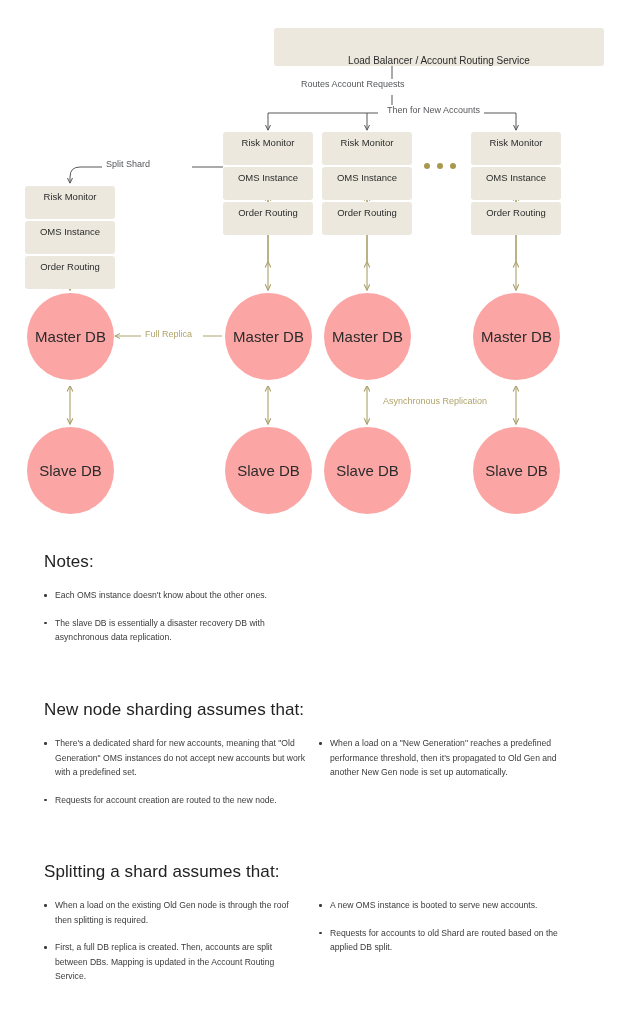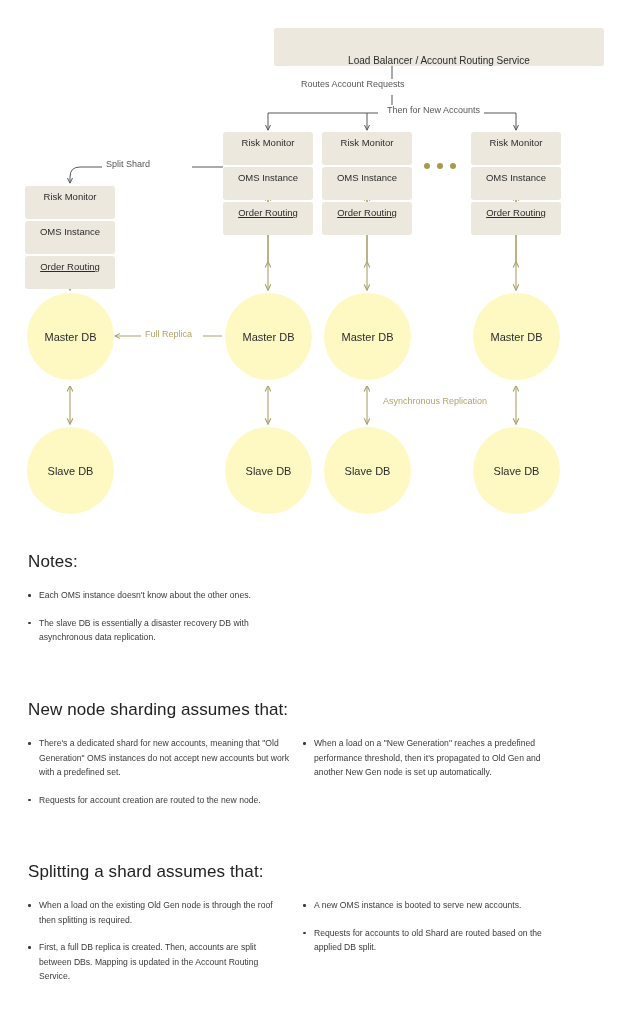--- a/index.html
+++ b/index.html
@@ -34,45 +34,45 @@
     height: 33px;
     line-height: 22px;
     background: #ece8dd;
     border-radius: 3px;
     text-align: center;
     font-size: 9.5px;
     color: #2b2b2b;
     margin-bottom: 2px;
     white-space: nowrap;
   }
-  .node-row:last-child { margin-bottom: 13px; text-decoration: underline; }
+  .node-row:last-child { margin-bottom: 13px; }
 
   .lb-box {
     position: absolute;
     left: 230px; top: 28px;
     width: 330px; height: 38px;
     background: #ece8dd;
     border-radius: 3px;
     display: flex;
     align-items: flex-end;
     justify-content: center;
     font-size: 10px;
     color: #2b2b2b;
     margin-left: 44px;
   }
 
   .db-circle {
     position: absolute;
     width: 87px; height: 87px;
     border-radius: 50%;
-    background: #fef9c3;
+    background: #fca5a5;
     display: flex;
     align-items: center;
     justify-content: center;
-    font-size: 11px;
+    font-size: 15px;
     color: #2b2b2b;
   }
 
   .edge-label {
     position: absolute;
     font-size: 9px;
     color: #55575a;
     background: #ffffff;
     padding: 0 4px;
     white-space: nowrap;
@@ -88,21 +88,21 @@
   .dots i {
     display: block;
     width: 6px; height: 6px;
     border-radius: 50%;
     background: #a8994e;
   }
 
   
   .section {
     position: absolute;
-    left: 0;
+    left: 16px;
     width: 600px;
   }
   .section h2 {
     margin: 0 0 16px 28px;
     font-size: 17px;
     font-weight: 400;
     color: #222;
     letter-spacing: 0.1px;
   }
   .cols {

